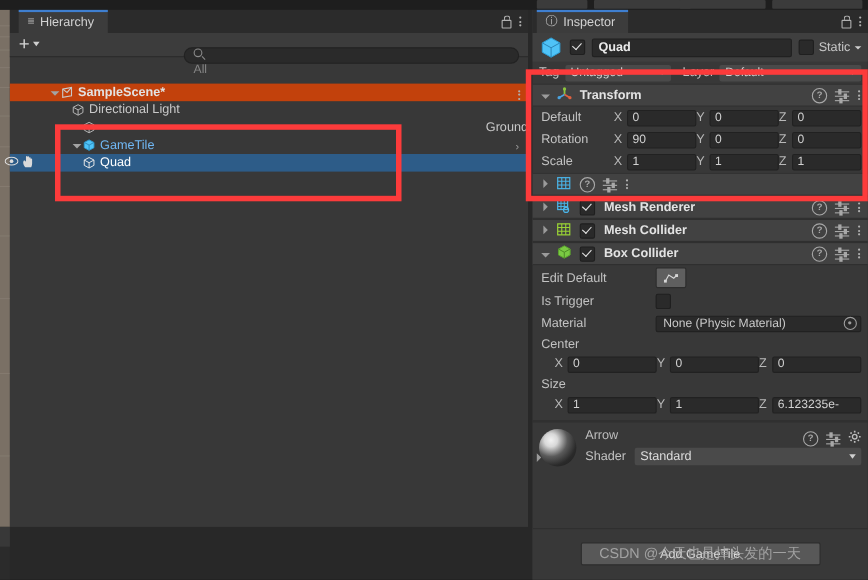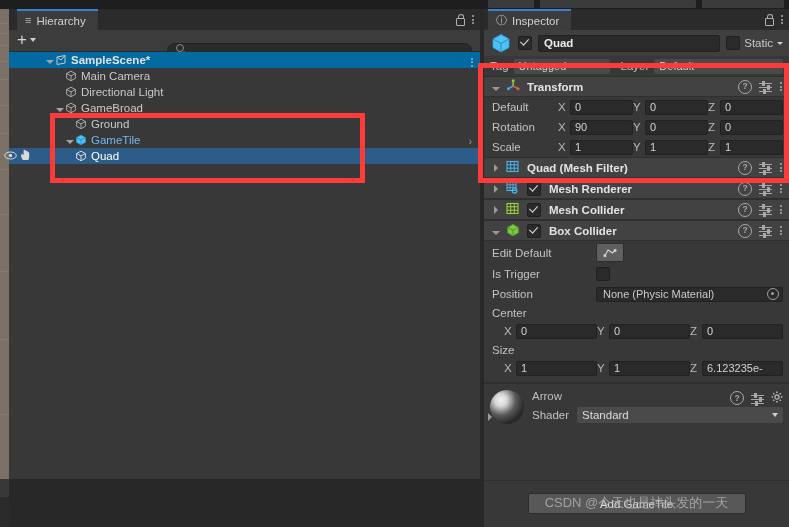--- a/index.html
+++ b/index.html
@@ -43,21 +43,21 @@
 
   .h-list{position:absolute;left:0;top:43px;width:100%;bottom:0;}
   .row{position:relative;height:16px;display:flex;align-items:center;color:#c9c9c9;font-size:11.5px;white-space:nowrap;}
   .row.sel{background:#2d5c88;color:#fff;}
   .row .fold{width:10px;text-align:center;flex:none;}
   .fold .tri-dn{display:inline-block;width:0;height:0;border-left:4px solid transparent;border-right:4px solid transparent;border-top:4.5px solid #a3a3a3;}
   .goico{width:12px;height:12px;flex:none;margin-right:4px;position:relative;}
   .goico svg{display:block;}
   .row .kebab-row{position:absolute;right:6px;top:4px;}
   .row .arrow-r{position:absolute;right:8px;top:4px;color:#9a9a9a;font-size:10px;}
-  .hdr-row{background:#0369a1;}
+  .hdr-row{background:#c2410c;margin-top:24px;}
   .eyehand{position:absolute;left:-9px;top:0;width:34px;height:16px;display:flex;align-items:center;gap:3px;padding-left:4px;box-sizing:border-box;}
 
   
   #insp{left:484px;top:9px;width:305px;height:518px;background:#383838;}
   .i-body{position:absolute;left:0;top:21px;width:100%;bottom:0;overflow:hidden;}
   .i-header{height:26px;background:#3f3f3f;display:flex;align-items:center;padding:0 6px;gap:6px;box-sizing:border-box;}
   .cubeico{width:22px;height:22px;flex:none;}
   .chk{width:12px;height:12px;background:#2a2a2a;border:1px solid #1f1f1f;border-radius:2px;flex:none;position:relative;}
   .chk.on:after{content:"";position:absolute;left:3px;top:0px;width:4px;height:7px;border:solid #e0e0e0;border-width:0 1.6px 1.6px 0;transform:rotate(42deg);}
   .nameField{flex:1;height:17px;background:#2a2a2a;border:1px solid #212121;border-radius:2px;display:flex;align-items:center;padding:0 5px;
@@ -187,52 +187,33 @@
             </svg>
         </span>
         <span style="font-weight:bold;color:#e2e2e2;">SampleScene*</span>
         <span class="kebab kebab-row">
             <i></i>
             <i></i>
             <i></i>
           </span>
       </div>
 
+
       <div class="row" style="padding-left:56px;">
         <span class="goico">
           <svg width="12" height="12" viewBox="0 0 12 12">
               <path d="M6 1.2 L10.4 3.5 L10.4 8.3 L6 10.7 L1.6 8.3 L1.6 3.5 Z" fill="none" stroke="#b6b6b6" stroke-width="0.9"></path>
               <path d="M1.6 3.5 L6 5.9 L10.4 3.5 M6 5.9 L6 10.7" fill="none" stroke="#b6b6b6" stroke-width="0.9"></path>
             </svg>
         </span>
-        <span>Main Camera</span>
-      </div>
-
-      <div class="row" style="padding-left:56px;">
-        <span class="goico">
-          <svg width="12" height="12" viewBox="0 0 12 12">
-              <path d="M6 1.2 L10.4 3.5 L10.4 8.3 L6 10.7 L1.6 8.3 L1.6 3.5 Z" fill="none" stroke="#b6b6b6" stroke-width="0.9"></path>
-              <path d="M1.6 3.5 L6 5.9 L10.4 3.5 M6 5.9 L6 10.7" fill="none" stroke="#b6b6b6" stroke-width="0.9"></path>
-            </svg>
-        </span>
         <span>Directional Light</span>
       </div>
 
-      <div class="row" style="padding-left:46px;">
-        <span class="fold"><span class="tri-dn"></span></span>
-        <span class="goico">
-          <svg width="12" height="12" viewBox="0 0 12 12">
-              <path d="M6 1.2 L10.4 3.5 L10.4 8.3 L6 10.7 L1.6 8.3 L1.6 3.5 Z" fill="none" stroke="#b6b6b6" stroke-width="0.9"></path>
-              <path d="M1.6 3.5 L6 5.9 L10.4 3.5 M6 5.9 L6 10.7" fill="none" stroke="#b6b6b6" stroke-width="0.9"></path>
-            </svg>
-        </span>
-        <span>GameBroad</span>
-      </div>
-
-      <div class="row" style="padding-left:66px;">
+
+      <div class="row" style="padding-left:66px;justify-content:space-between;">
         <span class="goico">
           <svg width="12" height="12" viewBox="0 0 12 12">
               <path d="M6 1.2 L10.4 3.5 L10.4 8.3 L6 10.7 L1.6 8.3 L1.6 3.5 Z" fill="none" stroke="#b6b6b6" stroke-width="0.9"></path>
               <path d="M1.6 3.5 L6 5.9 L10.4 3.5 M6 5.9 L6 10.7" fill="none" stroke="#b6b6b6" stroke-width="0.9"></path>
             </svg>
         </span>
         <span>Ground</span>
       </div>
 
       <div class="row" style="padding-left:56px;">
@@ -404,21 +385,20 @@
       </div>
 
       <div class="comp-hdr">
         <span class="fold"><span class="tri-r"></span></span>
         <span style="width:16px;flex:none;">
           <svg width="13" height="13" viewBox="0 0 13 13">
               <rect x="1" y="1.5" width="11" height="10" fill="none" stroke="#4ab4e8" stroke-width="1.1"></rect>
               <path d="M4.7 1.5 L4.7 11.5 M8.3 1.5 L8.3 11.5 M1 4.8 L12 4.8 M1 8.2 L12 8.2" stroke="#4ab4e8" stroke-width="1"></path>
             </svg>
         </span>
-        <span class="comp-title">Quad (Mesh Filter)</span>
         <span class="hdr-icons">
           <span class="qmark">?</span>
           <span class="sliders">
               <b style="top:2px"></b>
               <b style="top:6px"></b>
               <b style="top:10px"></b>
               <u style="left:3px;top:0"></u>
               <u style="left:8px;top:4px"></u>
               <u style="left:4px;top:8px"></u>
             </span>
@@ -523,21 +503,21 @@
               <rect x="0.6" y="7.3" width="2.6" height="2.6" fill="#d6d6d6"></rect>
               <rect x="10.8" y="2.2" width="2.6" height="2.6" fill="#d6d6d6"></rect>
             </svg>
         </span>
       </div>
       <div class="prop-row">
         <span class="plabel" style="width:104px;">Is Trigger</span>
         <span class="chk"></span>
       </div>
       <div class="prop-row">
-        <span class="plabel" style="width:104px;">Position</span>
+        <span class="plabel" style="width:104px;">Material</span>
         <span class="objfield">
           <span>None (Physic Material)</span>
           <span class="circ"></span>
         </span>
       </div>
       <div class="prop-row" style="height:17px;">
         <span class="plabel" style="width:104px;">Center</span>
       </div>
       <div class="prop-row">
         <span style="width:12px;flex:none;"></span>

